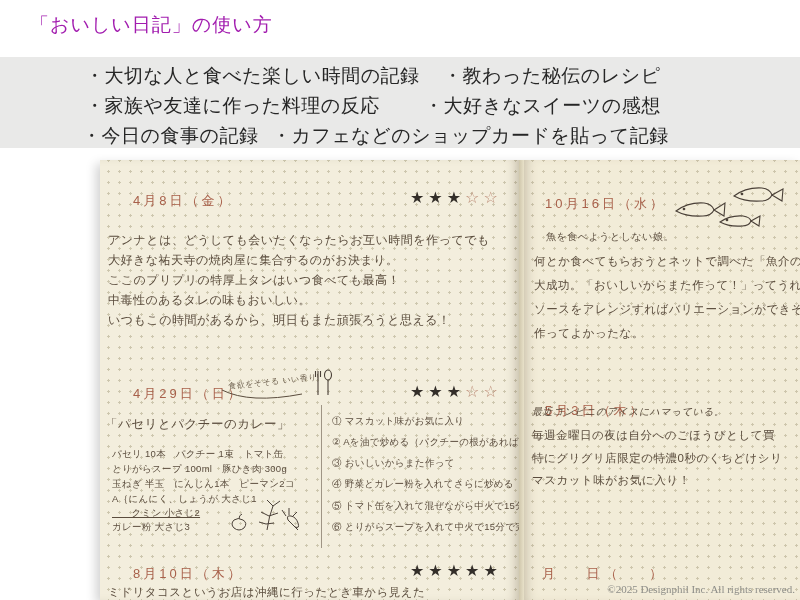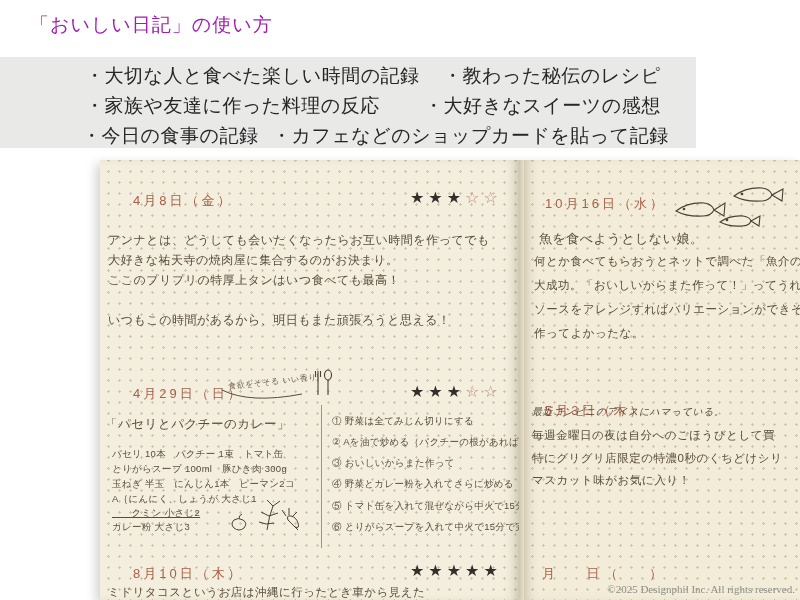--- a/index.html
+++ b/index.html
@@ -6,21 +6,21 @@
   body{
     width:800px;height:600px;position:relative;overflow:hidden;
     background:#ffffff;
     font-family:"Liberation Sans", sans-serif;
   }
   .page-title{
     position:absolute;left:30px;top:12px;
     font-size:19px;color:#a21caf;letter-spacing:1px;white-space:nowrap;
   }
   .usage-band{
-    position:absolute;left:0;top:57px;width:696px;height:91px;
+    position:absolute;left:0;top:57px;width:800px;height:91px;
     background:#e9e9e8;
   }
   .bullet{
     position:absolute;font-size:19px;color:#262626;white-space:nowrap;letter-spacing:0.5px;
   }
   
   .photo{
     position:absolute;left:100px;top:160px;width:700px;height:440px;
     background:#ef4444;
     box-shadow:-4px 4px 10px rgba(0,0,0,0.18);
@@ -88,20 +88,21 @@
 
   <div class="notebook-page left">
 
     <div class="date" style="left:33px;top:32px;">4月8日（金）</div>
     <div class="stars" style="left:310px;top:28px;">
       <span class="f">★★★</span><span class="e">☆☆</span>
     </div>
     <div class="hand" style="left:8px;top:72px;">アンナとは、どうしても会いたくなったらお互い時間を作ってでも</div>
     <div class="hand" style="left:8px;top:92px;">大好きな祐天寺の焼肉屋に集合するのがお決まり。</div>
     <div class="hand" style="left:8px;top:112px;">ここのプリプリの特厚上タンはいつ食べても最高！</div>
+    <div class="hand" style="left:8px;top:132px;">中毒性のあるタレの味もおいしい。</div>
     <div class="hand" style="left:8px;top:152px;">いつもこの時間があるから、明日もまた頑張ろうと思える！</div>
 
     <div class="date" style="left:33px;top:225px;">4月29日（日）</div>
     <div class="note" style="left:128px;top:216px;">食欲をそそる いい香り!</div>
     <svg class="doodle" style="left:120px;top:226px;" width="90" height="16" viewBox="0 0 90 16">
       <path d="M2,4 q28,14 80,4" fill="none" stroke="#5a4c3d" stroke-width="1"></path>
     </svg>
     <svg class="doodle" style="left:212px;top:208px;" width="24" height="30" viewBox="0 0 24 30">
       <g fill="none" stroke="#4a4038" stroke-width="1.1">
         <path d="M6,3 v8 M3.5,3 v6 M8.5,3 v6 M6,11 v16"></path>
@@ -124,21 +125,21 @@
     <svg class="doodle" style="left:122px;top:326px;" width="80" height="48" viewBox="0 0 80 48">
       <g fill="none" stroke="#4a4038" stroke-width="1">
         <path d="M12,34 q-4,4 0,8 q5,4 10,0 q4,-5 -1,-8 q-5,-3 -9,0 z M17,33 q0,-4 3,-5"></path>
         <path d="M45,44 q2,-14 6,-24 M51,20 l-6,-6 M51,20 l7,-5 M47,30 l-8,-4 M47,30 l9,-3 M44,38 l-7,-2 M44,38 l8,-1"></path>
         <path d="M66,34 l10,10 M66,34 q-2,-5 3,-4 q5,1 7,7 q2,6 -3,4 z M64,30 l-4,-6 M67,29 l0,-7 M70,31 l5,-5"></path>
       </g>
     </svg>
 
     <div class="divider-v" style="left:221px;top:245px;height:143px;"></div>
 
-    <div class="hand small" style="left:232px;top:255px;">① 野菜は全てみじん切りにする</div>
+    <div class="hand small" style="left:232px;top:255px;">① マスカット味がお気に入り</div>
     <div class="hand small" style="left:232px;top:276px;">② Aを油で炒める（パクチーの根があれば</div>
     <div class="hand small" style="left:232px;top:297px;">③ おいしいからまた作って</div>
     <div class="hand small" style="left:232px;top:318px;">④ 野菜とカレー粉を入れてさらに炒める</div>
     <div class="hand small" style="left:232px;top:340px;">⑤ トマト缶を入れて混ぜながら中火で15分</div>
     <div class="hand small" style="left:232px;top:361px;">⑥ とりがらスープを入れて中火で15分で完成</div>
 
     <div class="date" style="left:33px;top:405px;">8月10日（木）</div>
     <div class="stars" style="left:310px;top:401px;">
       <span class="f">★★★★★</span><span class="e"></span>
     </div>
@@ -153,21 +154,21 @@
     <svg class="doodle" style="left:148px;top:18px;" width="115" height="52" viewBox="0 0 115 52">
       <g fill="none" stroke="#4a4038" stroke-width="1.1">
         <path d="M4,33 q12,-9 28,-8 q8,1 10,7 q-3,6 -11,6 q-16,1 -27,-5 z M42,32 l11,-7 l-1,13 z"></path>
         <circle cx="12" cy="31" r="0.8" fill="#4a4038"></circle>
         <path d="M62,18 q12,-9 28,-8 q8,1 10,7 q-3,6 -11,6 q-16,1 -27,-5 z M100,17 l11,-6 l-1,12 z"></path>
         <circle cx="70" cy="16" r="0.8" fill="#4a4038"></circle>
         <path d="M48,44 q10,-7 23,-6 q7,1 8,5 q-2,5 -9,5 q-13,1 -22,-4 z M79,43 l9,-5 l-1,10 z"></path>
         <circle cx="55" cy="42" r="0.8" fill="#4a4038"></circle>
       </g>
     </svg>
-    <div class="hand" style="left:15px;top:70px;font-size:13px;">魚を食べようとしない娘。</div>
+    <div class="hand" style="left:22px;top:70px;font-size:10px;">魚を食べようとしない娘。</div>
     <div class="hand" style="left:10px;top:94px;font-size:11.5px;">何とか食べてもらおうとネットで調べた「魚介の</div>
     <div class="hand" style="left:10px;top:118px;font-size:11.5px;">大成功。「おいしいからまた作って！」ってうれ</div>
     <div class="hand" style="left:10px;top:142px;font-size:11.5px;">ソースをアレンジすればバリエーションができそうだ</div>
     <div class="hand" style="left:10px;top:166px;font-size:11.5px;">作ってよかったな。</div>
 
     <div class="date" style="left:21px;top:222px;margin-top:20px;">5月3日（木）</div>
     <div class="hand" style="left:8px;top:245px;font-size:10px;font-style:italic;">最近コンビニのアイスにハマっている。</div>
     <div class="hand" style="left:8px;top:268px;font-size:11.5px;">毎週金曜日の夜は自分へのごほうびとして買</div>
     <div class="hand" style="left:8px;top:291px;font-size:11.5px;">特にグリグリ店限定の特濃0秒のくちどけシリ</div>
     <div class="hand" style="left:8px;top:313px;font-size:11.5px;">マスカット味がお気に入り！</div>

